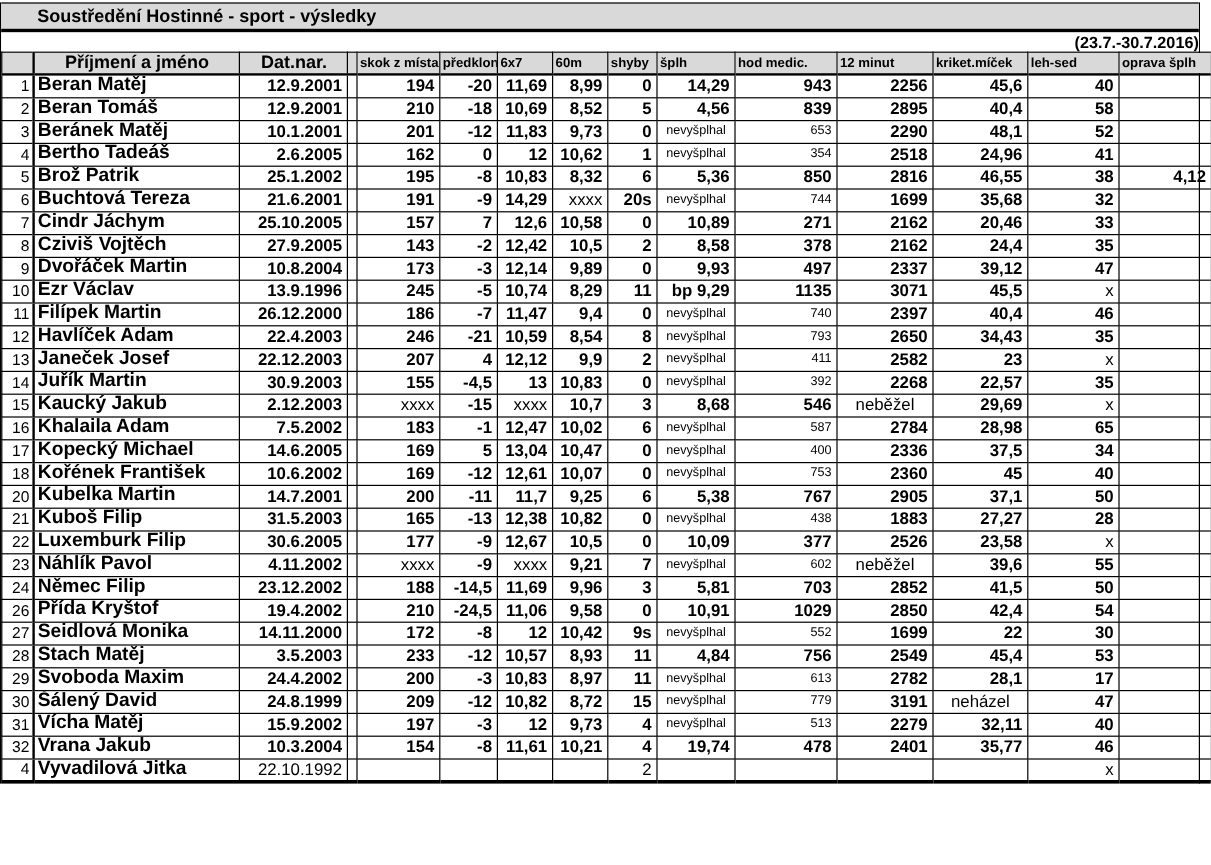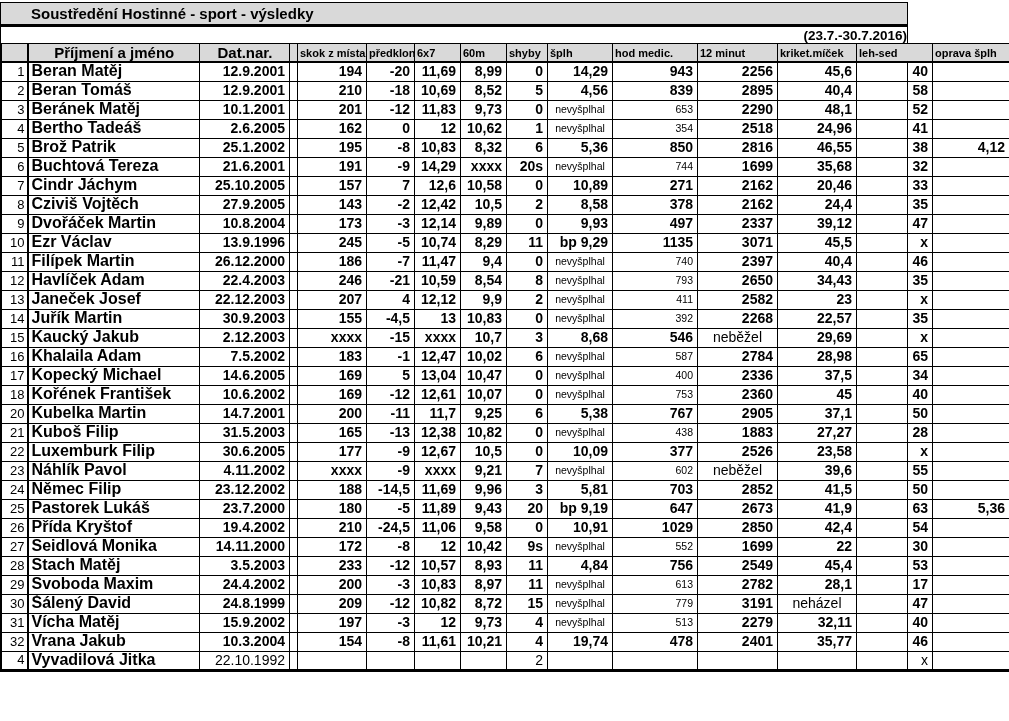--- a/index.html
+++ b/index.html
@@ -6,21 +6,21 @@
   html, body { margin: 0; padding: 0; }
   body {
     width: 1009px;
     height: 721px;
     background: #fff;
     color: #000;
     font-family: "Liberation Sans", sans-serif;
     overflow: hidden;
   }
   .sheet {
-    width: 908px;
+    width: 1000px;
     margin-top: 2px;
     border-left: 1px solid #000;
     border-right: 1px solid #000;
   }
   .title-bar {
     height: 25px;
     background: var(--header-bg, #d9d9d9);
     border-top: 1px solid #000;
     border-bottom: 3px solid #000;
     display: flex;
@@ -66,21 +66,21 @@
     padding: 0 4px 1px 0;
     vertical-align: middle;
     line-height: 1;
     white-space: nowrap;
     overflow: hidden;
   }
   td.c-name { text-align: left; padding-left: 3px; font-size: 16px; }
   td.c-num  { font-weight: normal; font-size: 13px; padding-right: 2px; }
   td.word   { font-weight: normal; text-align: center; padding-right: 0; }
   td.small-cell { font-size: 10.5px; font-weight: normal; }
-  td.plain  { font-weight: bold; }
+  td.plain  { font-weight: normal; }
   tbody tr:last-child td { border-bottom: 3px solid #000; }
   tr.italic-row td { font-weight: normal; }
   tr.italic-row td.c-name { font-weight: bold; }
 </style>
 </head>
 <body>
 
 <div class="sheet">
   <div class="title-bar">
     <span>Soustředění Hostinné - sport - výsledky</span>
@@ -511,37 +511,20 @@
           <td class="c-m60">9,96</td>
           <td class="c-shyby">3</td>
           <td class="c-splh">5,81</td>
           <td class="c-hod">703</td>
           <td class="c-min12">2852</td>
           <td class="c-kriket">41,5</td>
           <td class="c-lehsed">50</td>
           <td class="c-oprava"></td>
         </tr>
         <tr>
-          <td class="c-num">25</td>
-          <td class="c-name">Pastorek Lukáš</td>
-          <td class="c-date">23.7.2000</td>
-          <td class="c-gap"></td>
-          <td class="c-skok">180</td>
-          <td class="c-predklon">-5</td>
-          <td class="c-x7">11,89</td>
-          <td class="c-m60">9,43</td>
-          <td class="c-shyby">20</td>
-          <td class="c-splh">bp 9,19</td>
-          <td class="c-hod">647</td>
-          <td class="c-min12">2673</td>
-          <td class="c-kriket">41,9</td>
-          <td class="c-lehsed">63</td>
-          <td class="c-oprava">5,36</td>
-        </tr>
-        <tr>
           <td class="c-num">26</td>
           <td class="c-name">Přída Kryštof</td>
           <td class="c-date">19.4.2002</td>
           <td class="c-gap"></td>
           <td class="c-skok">210</td>
           <td class="c-predklon">-24,5</td>
           <td class="c-x7">11,06</td>
           <td class="c-m60">9,58</td>
           <td class="c-shyby">0</td>
           <td class="c-splh">10,91</td>

